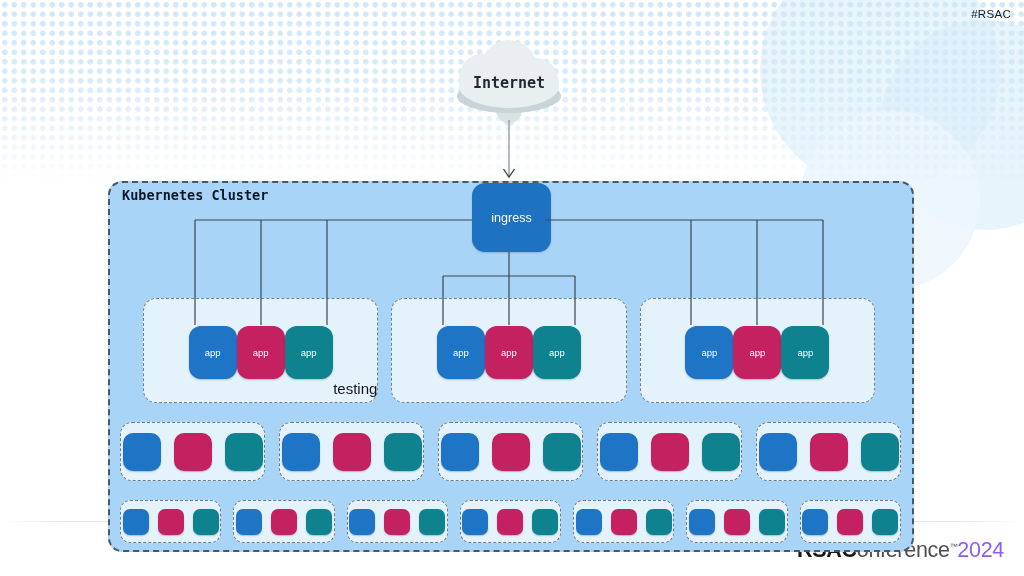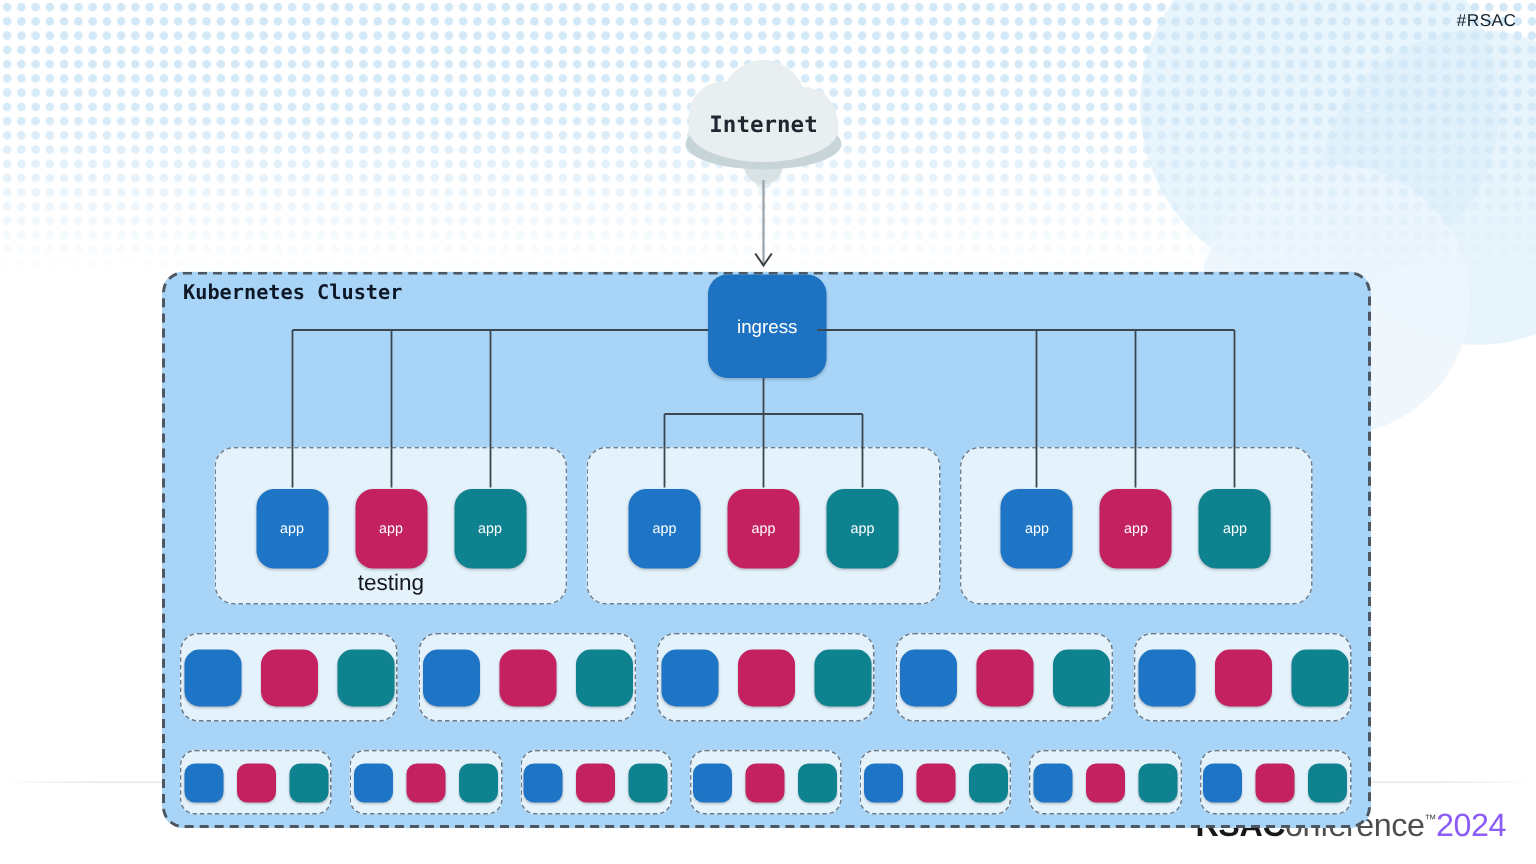--- a/index.html
+++ b/index.html
@@ -56,27 +56,27 @@
     display:flex;align-items:center;justify-content:center;
     color:#fff;font-size:12.5px;box-shadow:0 1px 2px rgba(0,0,0,.18);
   }
   
   .ns-row{position:absolute;left:143px;top:298px;width:732px;height:105px;display:flex;gap:13px;z-index:2;}
   .ns{
     flex:1;box-sizing:border-box;background:var(--namespace-fill);
     border:1.6px dashed #73808c;border-radius:13px;position:relative;
     display:flex;justify-content:center;align-items:flex-start;padding-top:27px;
   }
-  .apps{display:flex;gap:18px;}
+  .apps{display:flex;}
   .app{
     width:48px;height:53px;border-radius:12px;display:flex;align-items:center;justify-content:center;
     color:#fff;font-size:9.5px;box-shadow:0 1px 2px rgba(0,0,0,.22);
   }
   .ns-label{
-    position:absolute;bottom:5px;left:0;width:100%;text-align:center;
+    position:absolute;bottom:5px;left:0;width:100%;text-align:right;
     font-size:15px;color:#15171c;
   }
   
   .pod-row{position:absolute;display:flex;z-index:2;}
   .row2{left:120px;top:422px;width:781px;height:59px;gap:14px;}
   .row3{left:120px;top:500px;width:781px;height:43px;gap:12px;}
   .pod-group{
     flex:1;box-sizing:border-box;background:var(--namespace-fill);
     border:1.5px dashed #6f7a85;display:flex;align-items:center;justify-content:center;
   }

